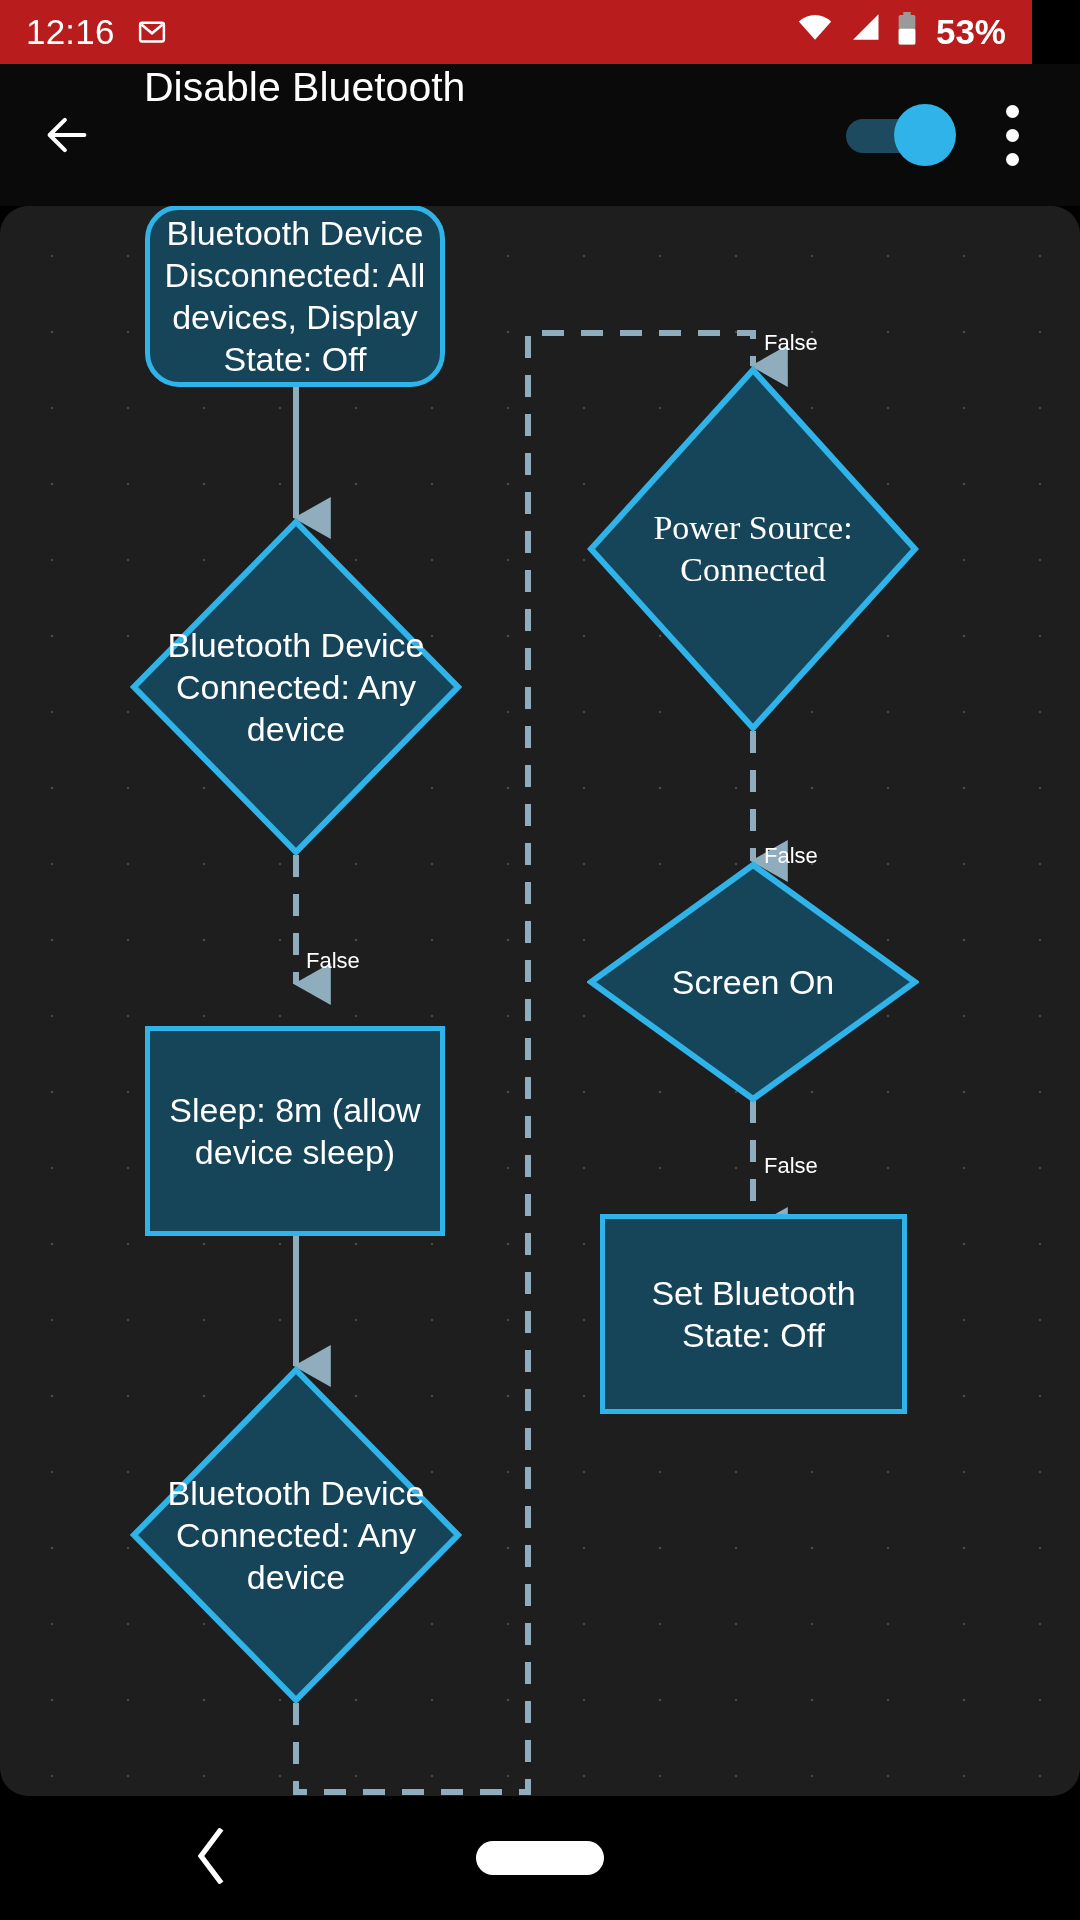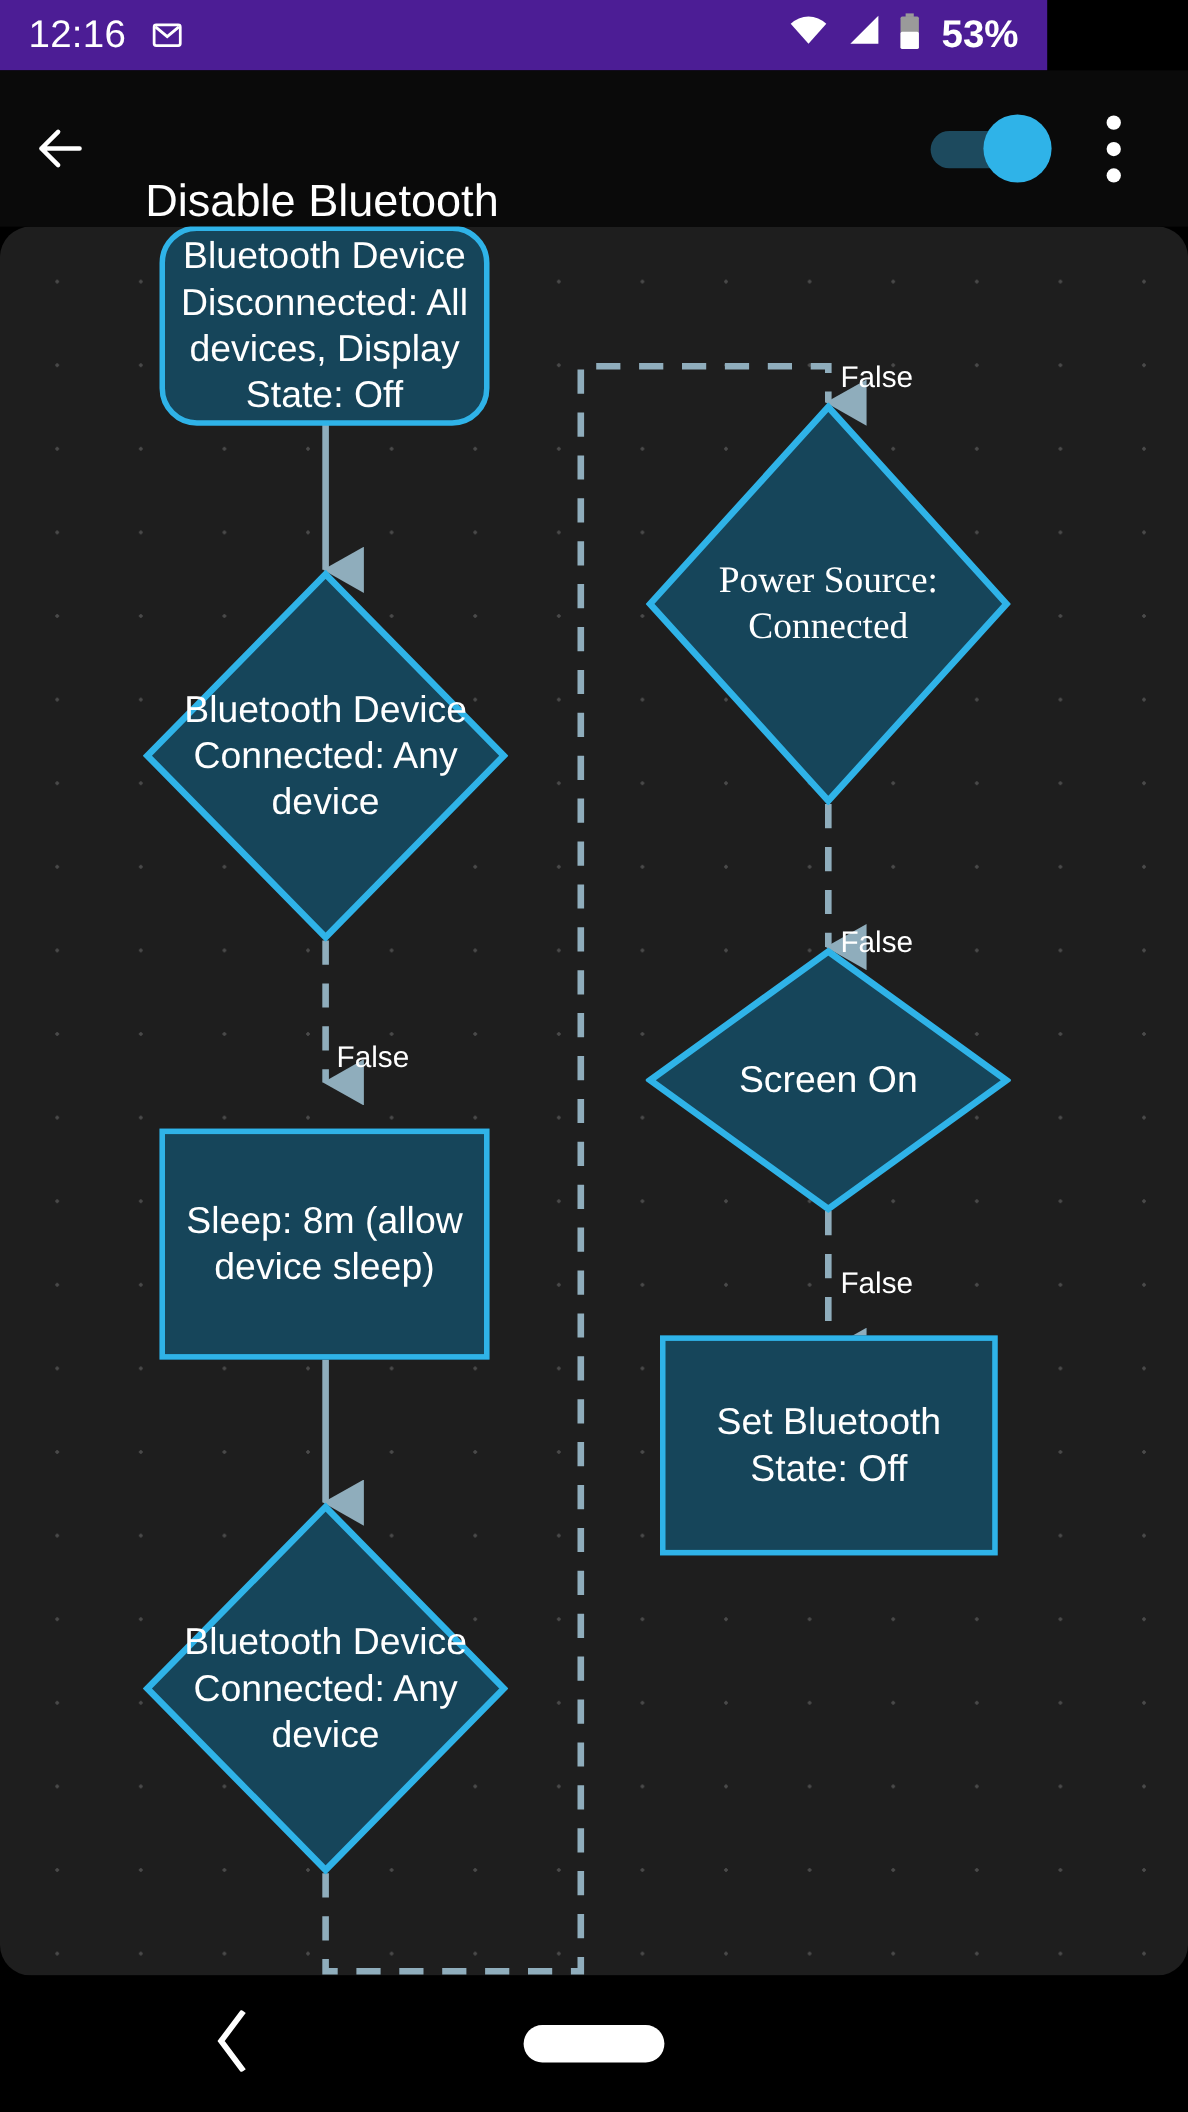--- a/index.html
+++ b/index.html
@@ -5,32 +5,32 @@
   * { margin:0; padding:0; box-sizing:border-box; }
   html,body{
     width:1080px; height:1920px; background:#000;
     font-family:"Liberation Sans", sans-serif;
     overflow:hidden;
   }
   #screen{ position:relative; width:1080px; height:1920px; background:#000; }
 
   
   #statusbar{
-    position:absolute; left:0; top:0; width:952px; height:64px;
-    background:#4c1d95; display:flex; align-items:center; padding:16px 26px;
+    position:absolute; left:0; top:0; width:1032px; height:64px;
+    background:#b91c1c; display:flex; align-items:center; padding:16px 26px;
   }
   #status-time{ color:#fff; font-size:35px; letter-spacing:.2px; }
   #gmail-icon{ margin-left:22px; display:flex; align-items:center; }
   #status-right{ margin-left:auto; display:flex; align-items:flex-start; gap:14px; }
   #battery-pct{ color:#fff; font-size:35px; font-weight:600; margin-left:4px; }
 
   
   #appbar{
     position:absolute; left:0; top:64px; width:1080px; height:142px;
-    background:#0a0a0a; display:flex; align-items:flex-end;
+    background:#0a0a0a; display:flex; align-items:flex-start;padding-left:12px;
   }
   #back-button{ width:110px; height:142px; display:flex; align-items:center; justify-content:center; }
   #appbar-title{ color:#fff; font-size:41px; font-weight:400; margin-left:22px; }
   #appbar-actions{ margin-left:auto; display:flex; align-items:center; }
   #master-toggle{
     position:relative; width:116px; height:62px; display:flex; align-items:center;
   }
   #toggle-track{
     position:absolute; left:0; top:15px; width:96px; height:34px; border-radius:17px;
     background:#1d4a5e;
@@ -66,21 +66,21 @@
     background:#16455a; border:5px solid #2fb3e8;
   }
   .box.rounded{ border-radius:34px; }
   .diamond-wrap{ position:absolute; }
   .diamond-shape{ position:absolute; left:0; top:0; }
   .diamond-text{
     position:absolute; left:0; top:0; width:100%; height:100%;
     display:flex; align-items:center; justify-content:center;
   }
   .edge-label{
-    position:absolute; color:#fff; font-size:27px; line-height:34px; z-index:4;
+    position:absolute; color:#fff; font-size:22px; line-height:34px; z-index:4;
   }
 
   
   #navbar{
     position:absolute; left:0; top:1796px; width:1080px; height:124px; background:#000;
     display:flex; align-items:center;
   }
   #nav-back{ position:absolute; left:196px; top:50%; transform:translateY(-50%); }
   #nav-home{
     position:absolute; left:50%; transform:translateX(-50%);

